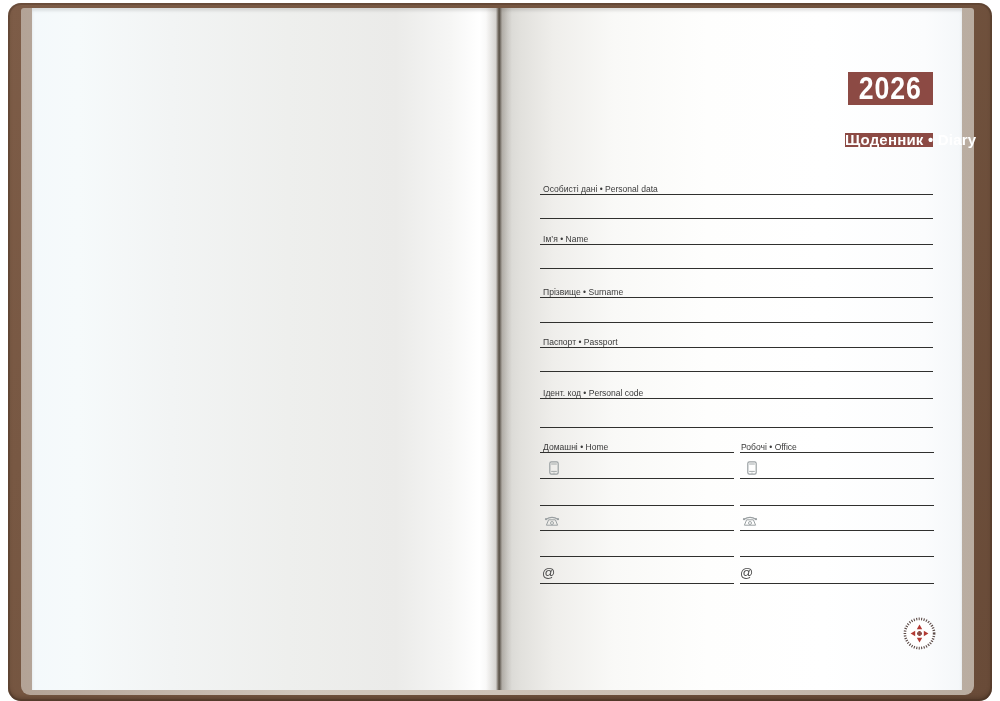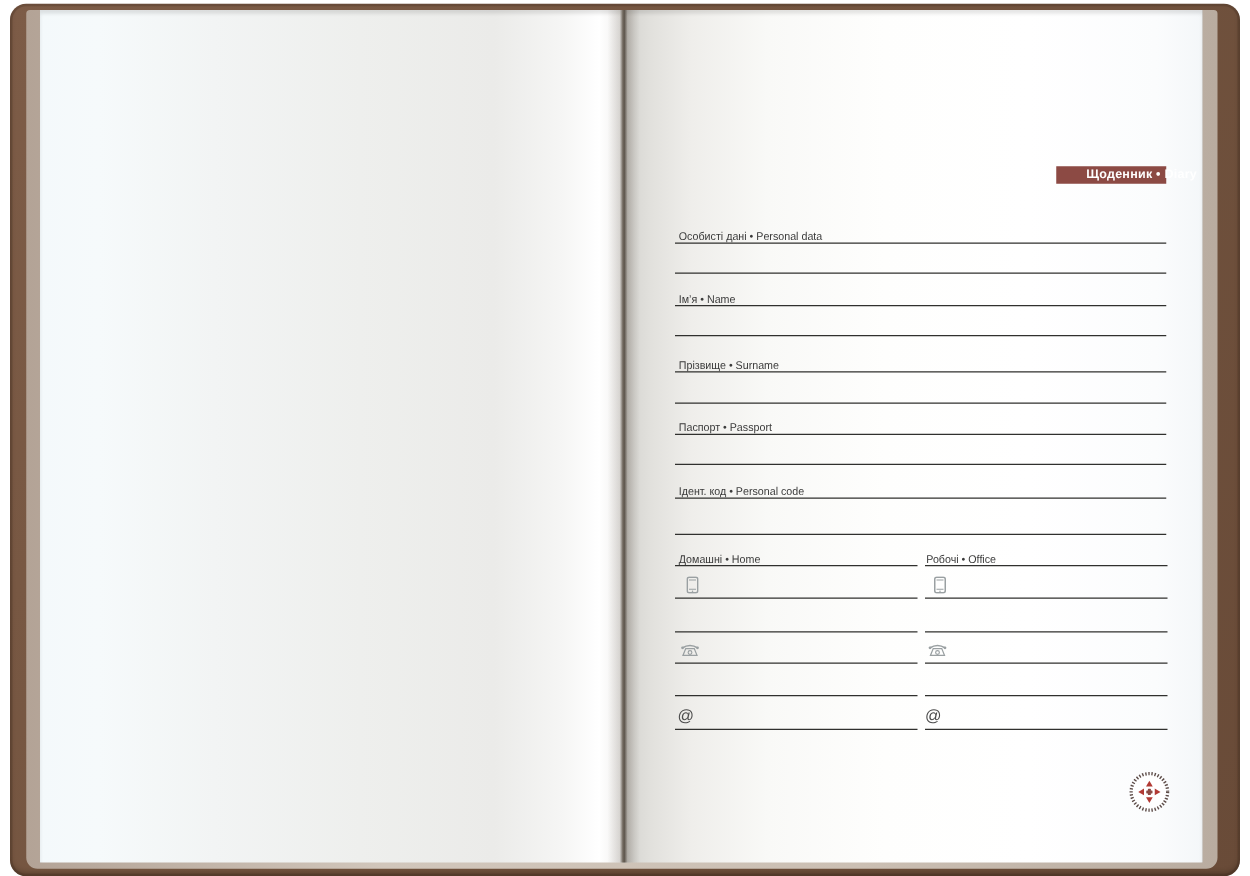--- a/index.html
+++ b/index.html
@@ -51,21 +51,21 @@
     position:absolute; left:848px; top:72px; width:85px; height:33px;
     background:#8c4a44; color:#ffffff; text-align:center; line-height:33px;
   }
   .year-text {
     display:inline-block; font-size:29px; font-weight:bold; letter-spacing:1px;
     transform:scale(.92,1.06); transform-origin:center;
   }
   .diary-badge {
     position:absolute; left:845px; top:133px; width:88px; height:14px;
     background:#8c4a44; color:#ffffff; text-align:center; line-height:14px;
-    font-size:10px; font-weight:bold; letter-spacing:.2px; white-space:nowrap;padding-left:24px;
+    font-size:15px; font-weight:bold; letter-spacing:.2px; white-space:nowrap;
   }
   
   .flabel {
     position:absolute; left:543px; font-size:9px; line-height:10px; color:#3a3a3a;
     white-space:nowrap; transform:scaleX(.95); transform-origin:left bottom;
   }
   .line { position:absolute; height:0; border-top:1.3px solid #30302e; }
   .full { left:540px; width:393px; }
   .lcol { left:540px; width:194px; }
   .rcol { left:740px; width:194px; }
@@ -79,20 +79,23 @@
 <body>
 
 <div class="scene">
 
   <div class="cover"></div>
   <div class="page-edges"></div>
   <div class="page left-page"></div>
   <div class="page right-page"></div>
   <div class="gutter"></div>
 
+  <div class="year-badge">
+    <span class="year-text">2026</span>
+  </div>
   <div class="diary-badge">Щоденник • Diary</div>
 
   <div class="flabel" style="top:184px">Особисті дані • Personal data</div>
   <div class="line full" style="top:194px"></div>
   <div class="line full" style="top:218px"></div>
 
   <div class="flabel" style="top:234px">Ім’я • Name</div>
   <div class="line full" style="top:244px"></div>
   <div class="line full" style="top:268px"></div>
 

